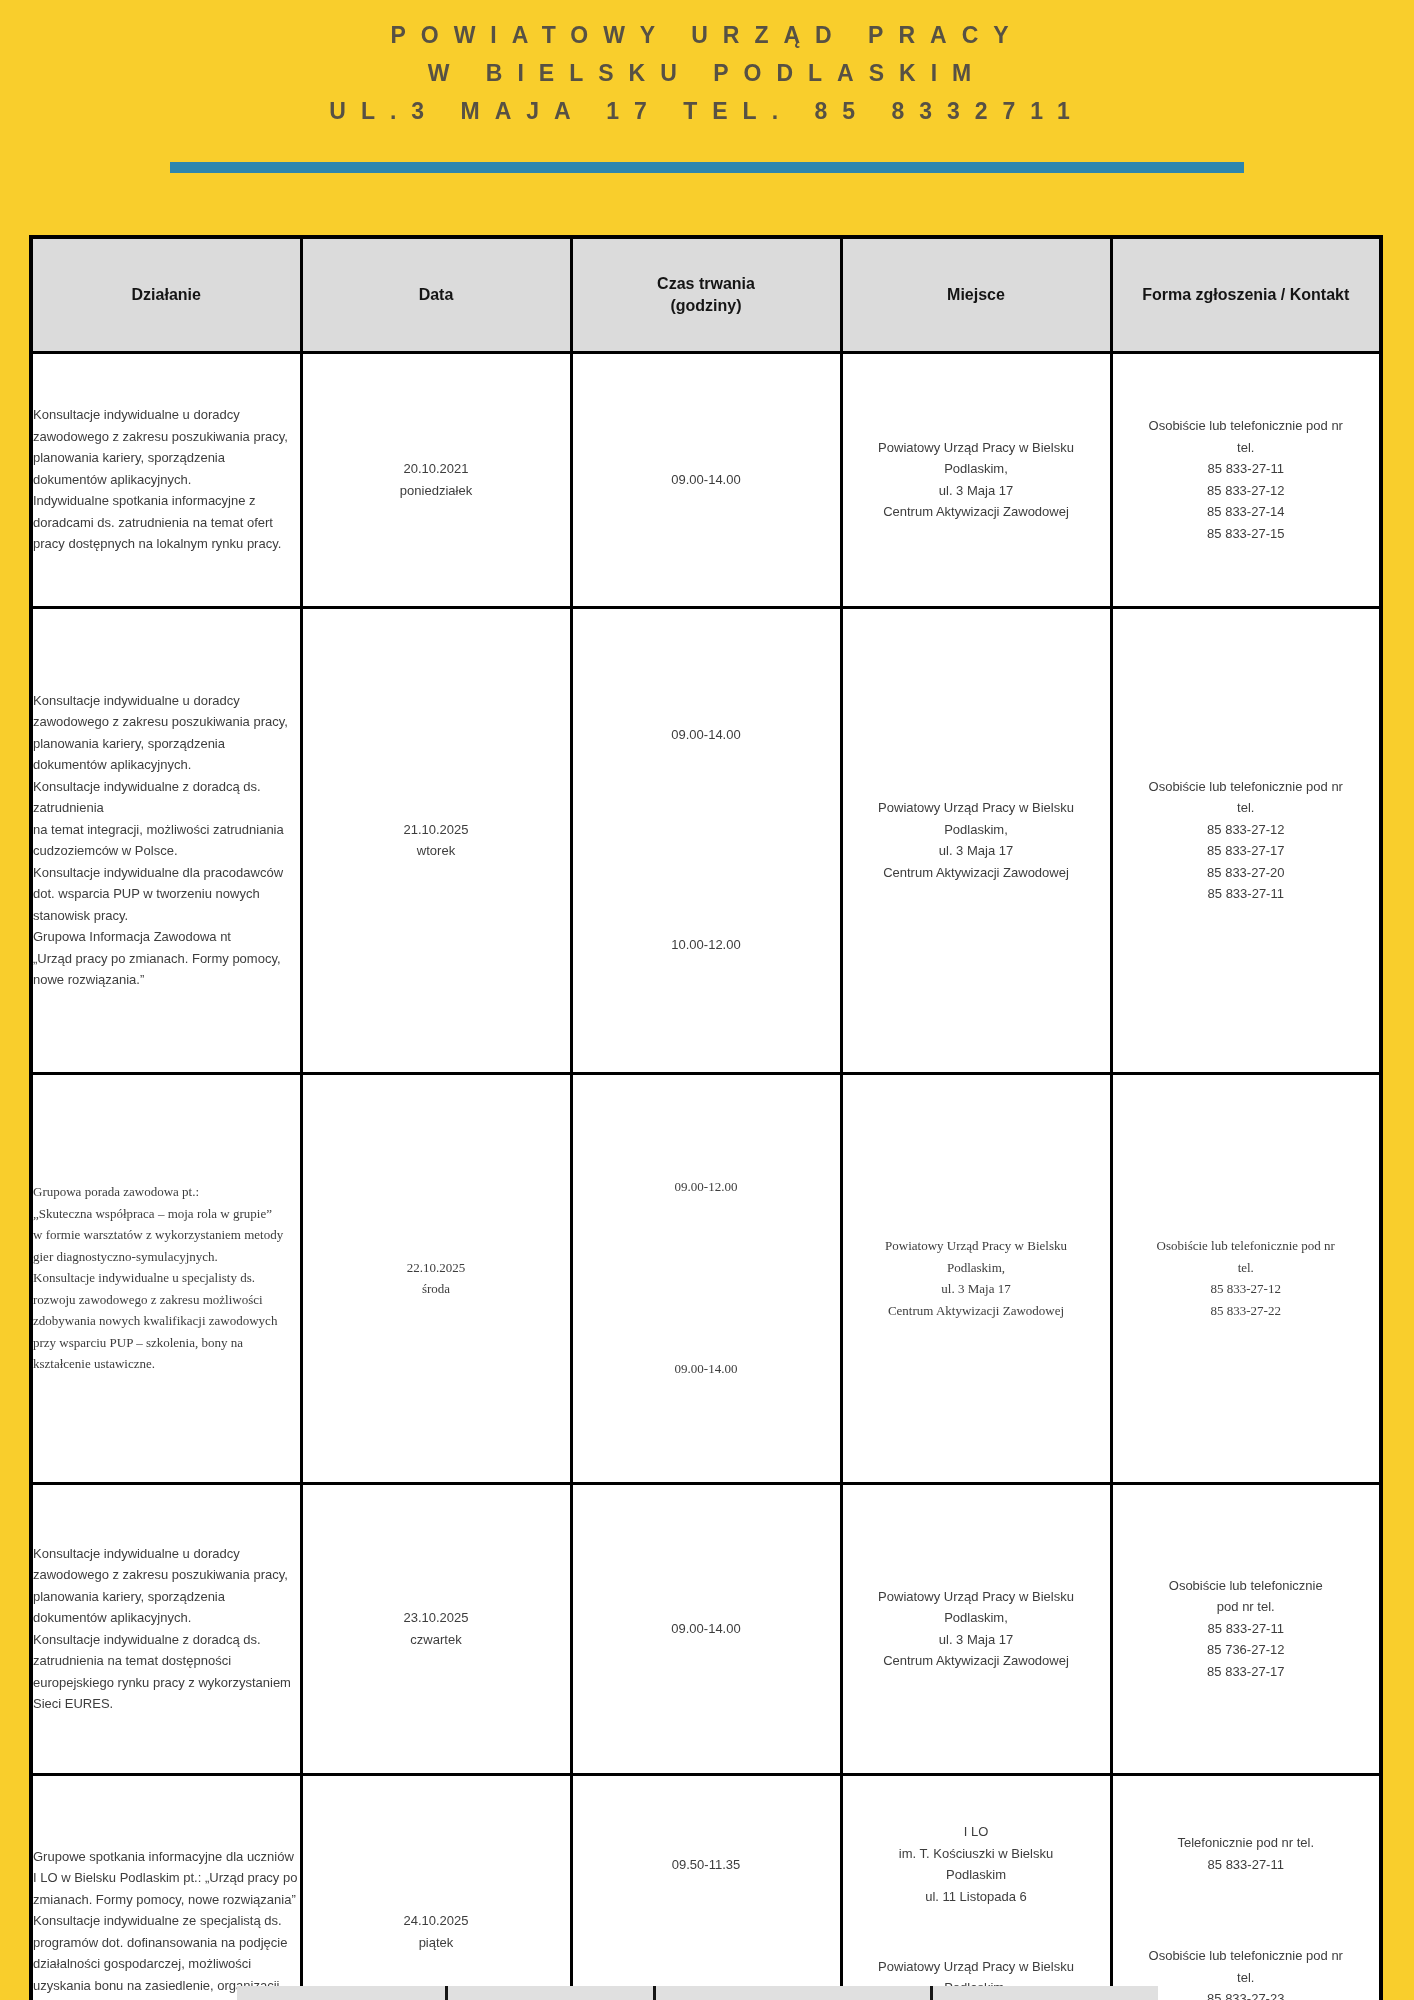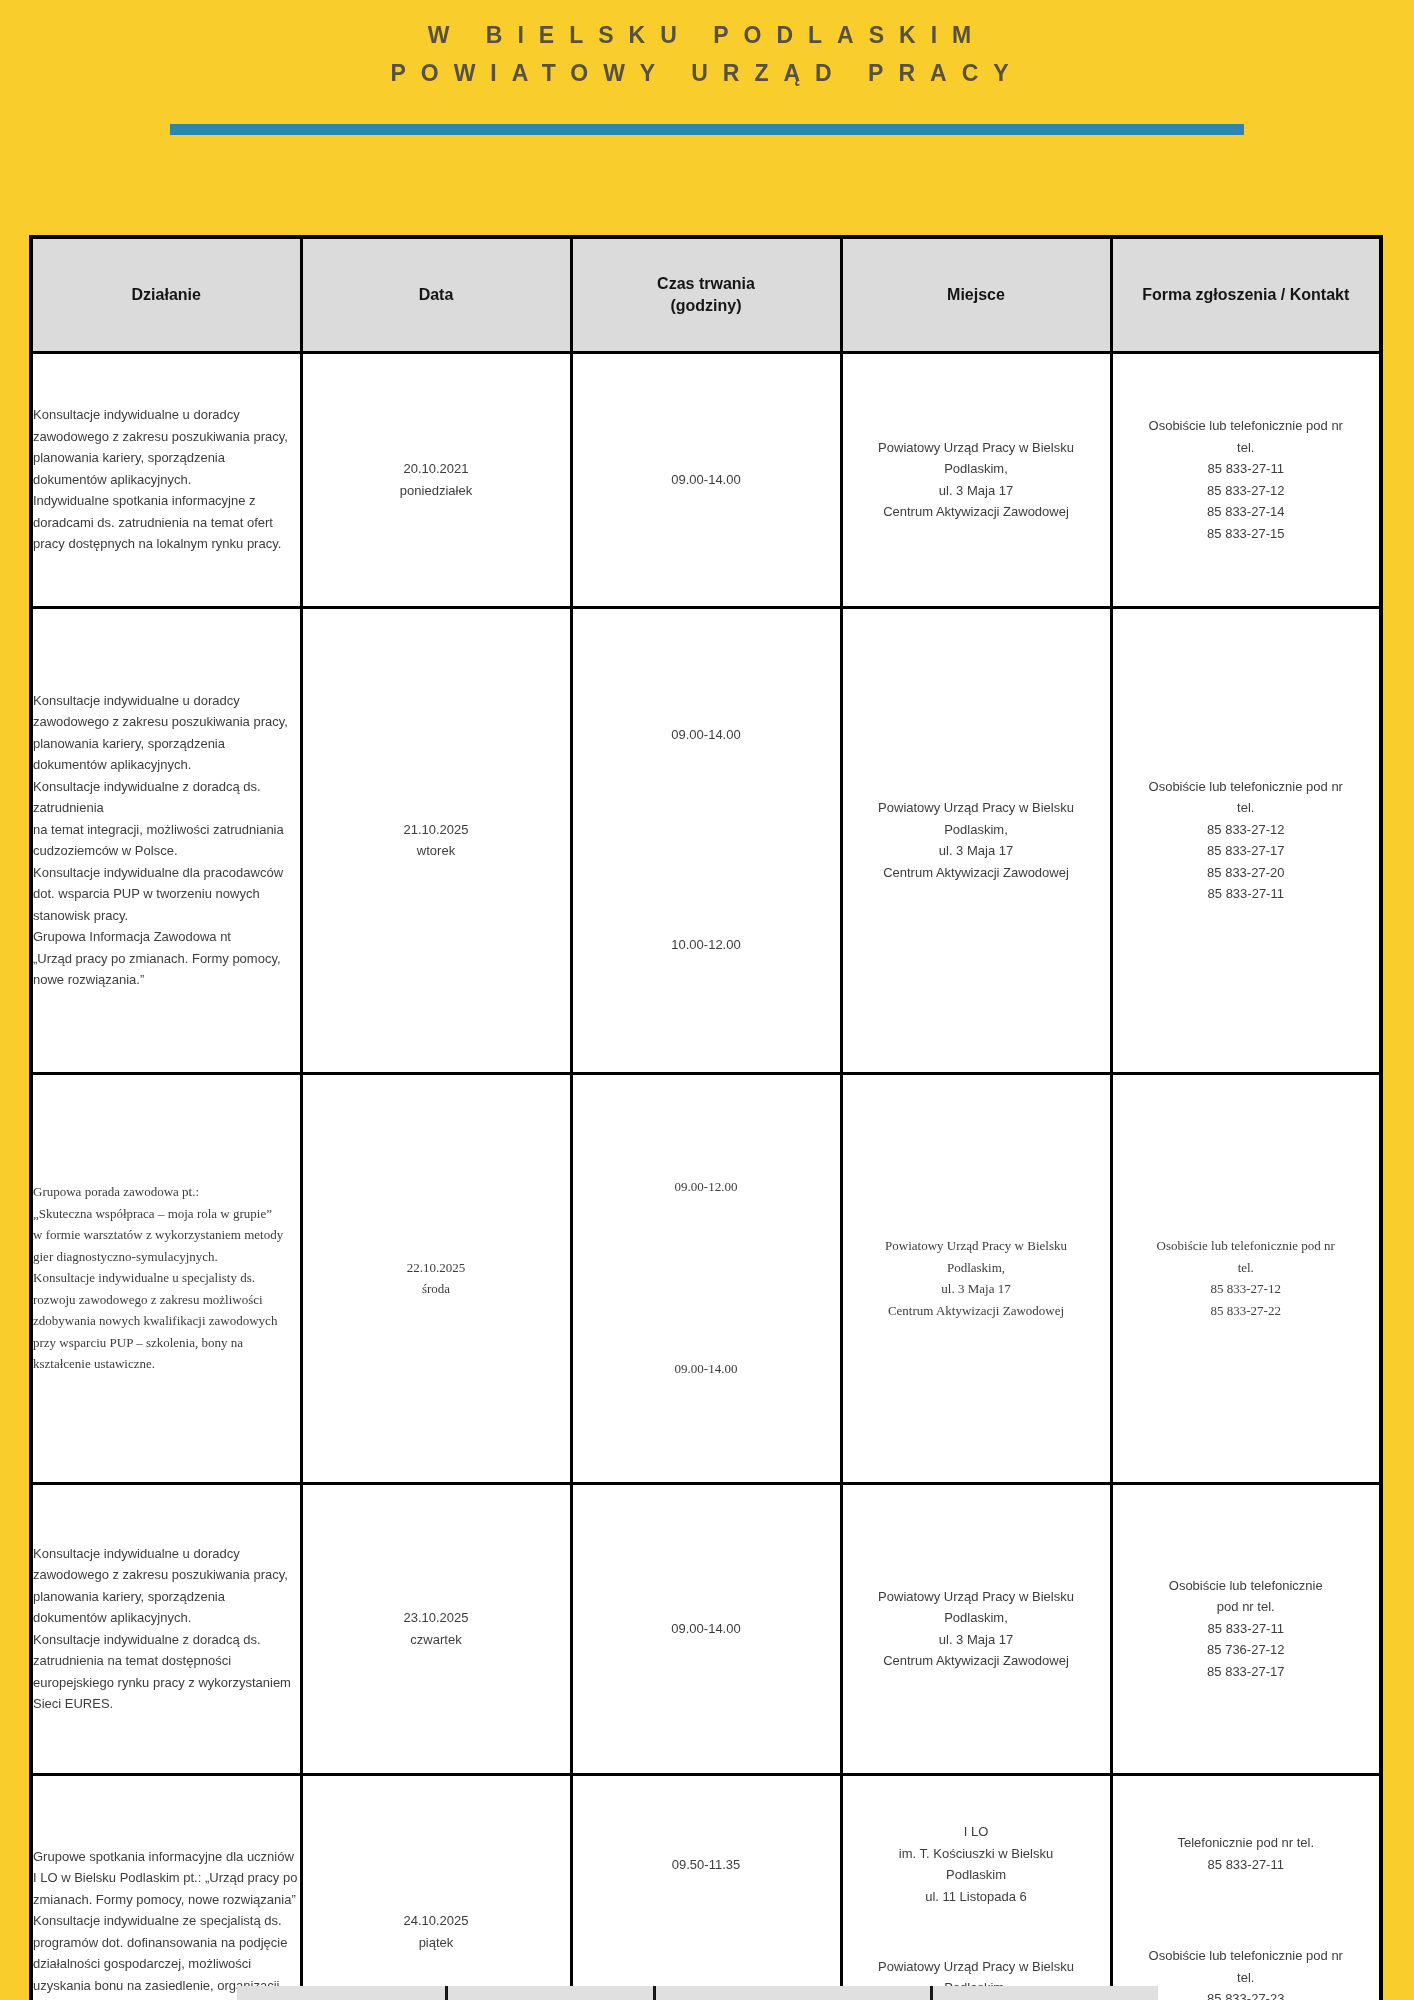--- a/index.html
+++ b/index.html
@@ -92,22 +92,23 @@
     background:#161616;
   }
   .tick-1 { left:208px; }
   .tick-2 { left:416px; }
   .tick-3 { left:693px; }
 </style>
 </head>
 <body>
 
 <div class="title">
+  <div class="title-line">POWIATOWY URZĄD PRACY</div>
   <div class="title-line">W BIELSKU PODLASKIM</div>
-  <div class="title-line">POWIATOWY URZĄD PRACY</div>
+  <div class="title-line">UL.3 MAJA 17 TEL. 85 8332711</div>
 </div>
 <div class="accent-bar"></div>
 
 <table class="sched">
   <colgroup>
     <col style="width:270px">
       <col style="width:270px">
       <col style="width:270px">
       <col style="width:270px">
       <col style="width:270px">

